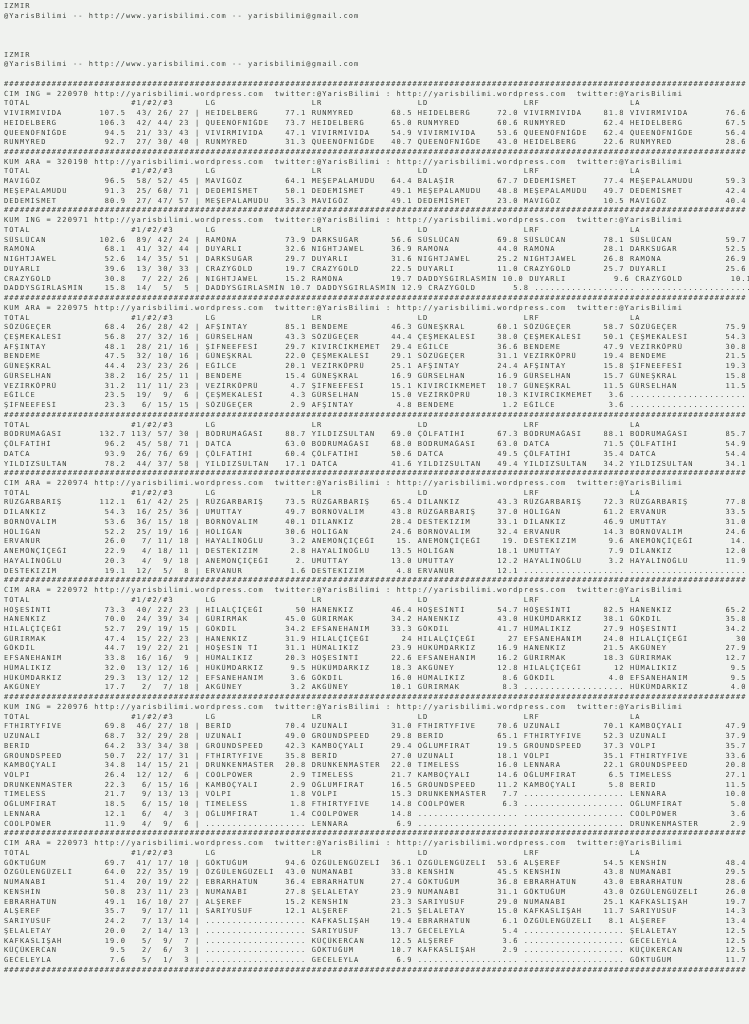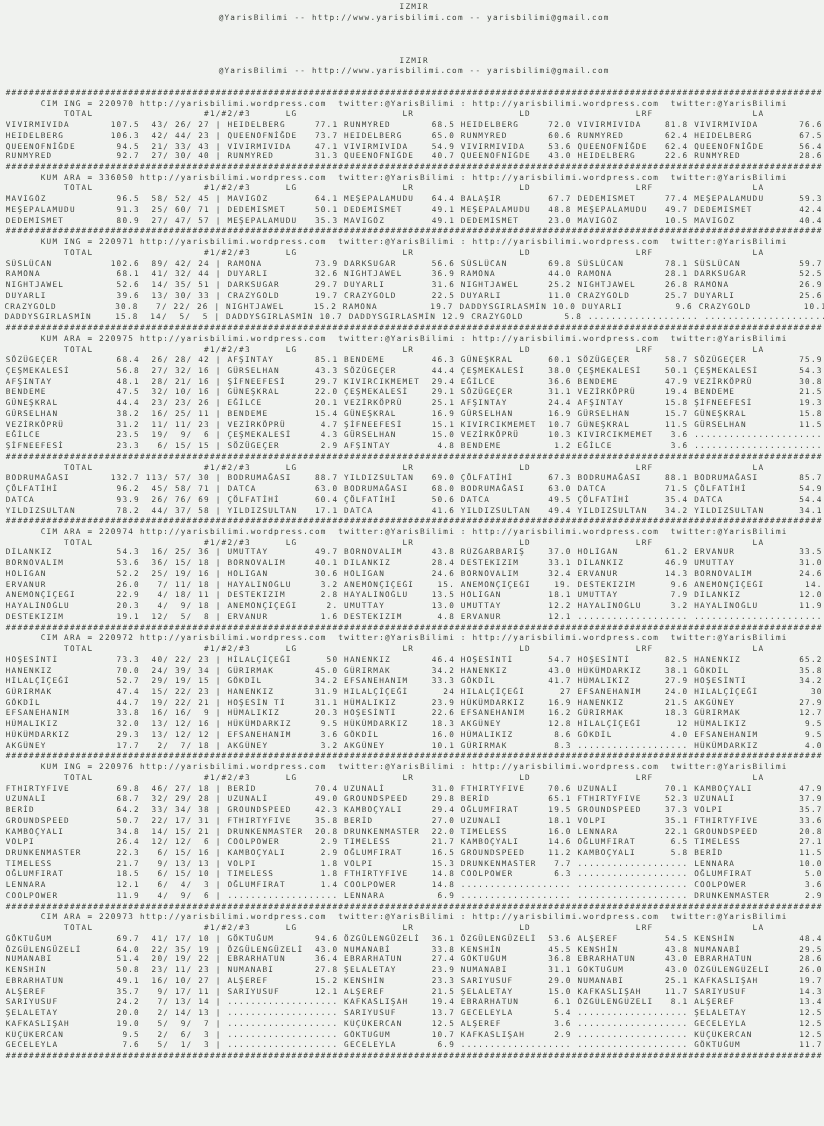--- a/index.html
+++ b/index.html
@@ -10,21 +10,20 @@
   #screen{
     position:relative;
     box-sizing:border-box;
     width:749px;height:1024px;
     padding:2px 0 0 4px;
     font-family:"DejaVu Sans Mono","Liberation Mono",monospace;
     font-size:7px;
     letter-spacing:1.09px;
     color:#3b413b;
     overflow:hidden;
-    text-align:center;
   }
   .line{
     height:9.74px;
     line-height:9.74px;
     white-space:pre;
     overflow:hidden;
   }
 </style>
 </head>
 <body>
@@ -42,21 +41,21 @@
   </div>
   <div id="sections">
       <div class="line">############################################################################################################################################</div>
       <div class="line">CIM ING = 220970 http://yarisbilimi.wordpress.com  twitter:@YarisBilimi : http://yarisbilimi.wordpress.com  twitter:@YarisBilimi</div>
       <div class="line">TOTAL                   #1/#2/#3      LG                  LR                  LD                  LRF                 LA</div>
       <div class="line">VIVIRMIVIDA       107.5  43/ 26/ 27 | HEIDELBERG     77.1 RUNMYRED       68.5 HEIDELBERG     72.0 VIVIRMIVIDA    81.8 VIVIRMIVIDA       76.6</div>
       <div class="line">HEIDELBERG        106.3  42/ 44/ 23 | QUEENOFNİĞDE   73.7 HEIDELBERG     65.0 RUNMYRED       60.6 RUNMYRED       62.4 HEIDELBERG        67.5</div>
       <div class="line">QUEENOFNİĞDE       94.5  21/ 33/ 43 | VIVIRMIVIDA    47.1 VIVIRMIVIDA    54.9 VIVIRMIVIDA    53.6 QUEENOFNİĞDE   62.4 QUEENOFNİĞDE      56.4</div>
       <div class="line">RUNMYRED           92.7  27/ 30/ 40 | RUNMYRED       31.3 QUEENOFNİĞDE   40.7 QUEENOFNİĞDE   43.0 HEIDELBERG     22.6 RUNMYRED          28.6</div>
       <div class="line">############################################################################################################################################</div>
-      <div class="line">KUM ARA = 336050 http://yarisbilimi.wordpress.com  twitter:@YarisBilimi : http://yarisbilimi.wordpress.com  twitter:@YarisBilimi</div>
+      <div class="line">KUM ARA = 320190 http://yarisbilimi.wordpress.com  twitter:@YarisBilimi : http://yarisbilimi.wordpress.com  twitter:@YarisBilimi</div>
       <div class="line">TOTAL                   #1/#2/#3      LG                  LR                  LD                  LRF                 LA</div>
       <div class="line">MAVİGÖZ            96.5  58/ 52/ 45 | MAVİGÖZ        64.1 MEŞEPALAMUDU   64.4 BALAŞİR        67.7 DEDEMİSMET     77.4 MEŞEPALAMUDU      59.3</div>
       <div class="line">MEŞEPALAMUDU       91.3  25/ 60/ 71 | DEDEMİSMET     50.1 DEDEMİSMET     49.1 MEŞEPALAMUDU   48.8 MEŞEPALAMUDU   49.7 DEDEMİSMET        42.4</div>
       <div class="line">DEDEMİSMET         80.9  27/ 47/ 57 | MEŞEPALAMUDU   35.3 MAVİGÖZ        49.1 DEDEMİSMET     23.0 MAVİGÖZ        10.5 MAVİGÖZ           40.4</div>
       <div class="line">############################################################################################################################################</div>
       <div class="line">KUM ING = 220971 http://yarisbilimi.wordpress.com  twitter:@YarisBilimi : http://yarisbilimi.wordpress.com  twitter:@YarisBilimi</div>
       <div class="line">TOTAL                   #1/#2/#3      LG                  LR                  LD                  LRF                 LA</div>
       <div class="line">SÜSLÜCAN          102.6  89/ 42/ 24 | RAMONA         73.9 DARKSUGAR      56.6 SÜSLÜCAN       69.8 SÜSLÜCAN       78.1 SÜSLÜCAN          59.7</div>
       <div class="line">RAMONA             68.1  41/ 32/ 44 | DUYARLI        32.6 NIGHTJAWEL     36.9 RAMONA         44.0 RAMONA         28.1 DARKSUGAR         52.5</div>
       <div class="line">NIGHTJAWEL         52.6  14/ 35/ 51 | DARKSUGAR      29.7 DUYARLI        31.6 NIGHTJAWEL     25.2 NIGHTJAWEL     26.8 RAMONA            26.9</div>
@@ -77,20 +76,21 @@
       <div class="line">ŞİFNEEFESİ         23.3   6/ 15/ 15 | SÖZÜGEÇER       2.9 AFŞINTAY        4.8 BENDEME         1.2 EĞİLCE          3.6 ......................</div>
       <div class="line">############################################################################################################################################</div>
       <div class="line">TOTAL                   #1/#2/#3      LG                  LR                  LD                  LRF                 LA</div>
       <div class="line">BODRUMAĞASI       132.7 113/ 57/ 30 | BODRUMAĞASI    88.7 YILDIZSULTAN   69.0 ÇÖLFATİHİ      67.3 BODRUMAĞASI    88.1 BODRUMAĞASI       85.7</div>
       <div class="line">ÇÖLFATİHİ          96.2  45/ 58/ 71 | DATCA          63.0 BODRUMAĞASI    68.0 BODRUMAĞASI    63.0 DATCA          71.5 ÇÖLFATİHİ         54.9</div>
       <div class="line">DATCA              93.9  26/ 76/ 69 | ÇÖLFATİHİ      60.4 ÇÖLFATİHİ      50.6 DATCA          49.5 ÇÖLFATİHİ      35.4 DATCA             54.4</div>
       <div class="line">YILDIZSULTAN       78.2  44/ 37/ 58 | YILDIZSULTAN   17.1 DATCA          41.6 YILDIZSULTAN   49.4 YILDIZSULTAN   34.2 YILDIZSULTAN      34.1</div>
       <div class="line">############################################################################################################################################</div>
       <div class="line">CIM ARA = 220974 http://yarisbilimi.wordpress.com  twitter:@YarisBilimi : http://yarisbilimi.wordpress.com  twitter:@YarisBilimi</div>
       <div class="line">TOTAL                   #1/#2/#3      LG                  LR                  LD                  LRF                 LA</div>
+      <div class="line">RÜZGARBARIŞ       112.1  61/ 42/ 25 | RÜZGARBARIŞ    73.5 RÜZGARBARIŞ    65.4 DİLANKIZ       43.3 RÜZGARBARIŞ    72.3 RÜZGARBARIŞ       77.8</div>
       <div class="line">DİLANKIZ           54.3  16/ 25/ 36 | UMUTTAY        49.7 BORNOVALIM     43.8 RÜZGARBARIŞ    37.0 HOLİGAN        61.2 ERVANUR           33.5</div>
       <div class="line">BORNOVALIM         53.6  36/ 15/ 18 | BORNOVALIM     40.1 DILANKIZ       28.4 DESTEKIZIM     33.1 DİLANKIZ       46.9 UMUTTAY           31.0</div>
       <div class="line">HOLİGAN            52.2  25/ 19/ 16 | HOLİGAN        30.6 HOLİGAN        24.6 BORNOVALIM     32.4 ERVANUR        14.3 BORNOVALIM        24.6</div>
       <div class="line">ERVANUR            26.0   7/ 11/ 18 | HAYALİNOĞLU     3.2 ANEMONÇİÇEĞİ    15. ANEMONÇİÇEĞİ    19. DESTEKIZIM      9.6 ANEMONÇİÇEĞİ       14.</div>
       <div class="line">ANEMONÇİÇEĞİ       22.9   4/ 18/ 11 | DESTEKIZIM      2.8 HAYALİNOĞLU    13.5 HOLİGAN        18.1 UMUTTAY         7.9 DİLANKIZ          12.0</div>
       <div class="line">HAYALİNOĞLU        20.3   4/  9/ 18 | ANEMONÇİÇEĞİ     2. UMUTTAY        13.0 UMUTTAY        12.2 HAYALİNOĞLU     3.2 HAYALİNOĞLU       11.9</div>
       <div class="line">DESTEKIZIM         19.1  12/  5/  8 | ERVANUR         1.6 DESTEKIZIM      4.8 ERVANUR        12.1 ................... ......................</div>
       <div class="line">############################################################################################################################################</div>
       <div class="line">CIM ARA = 220972 http://yarisbilimi.wordpress.com  twitter:@YarisBilimi : http://yarisbilimi.wordpress.com  twitter:@YarisBilimi</div>
       <div class="line">TOTAL                   #1/#2/#3      LG                  LR                  LD                  LRF                 LA</div>

